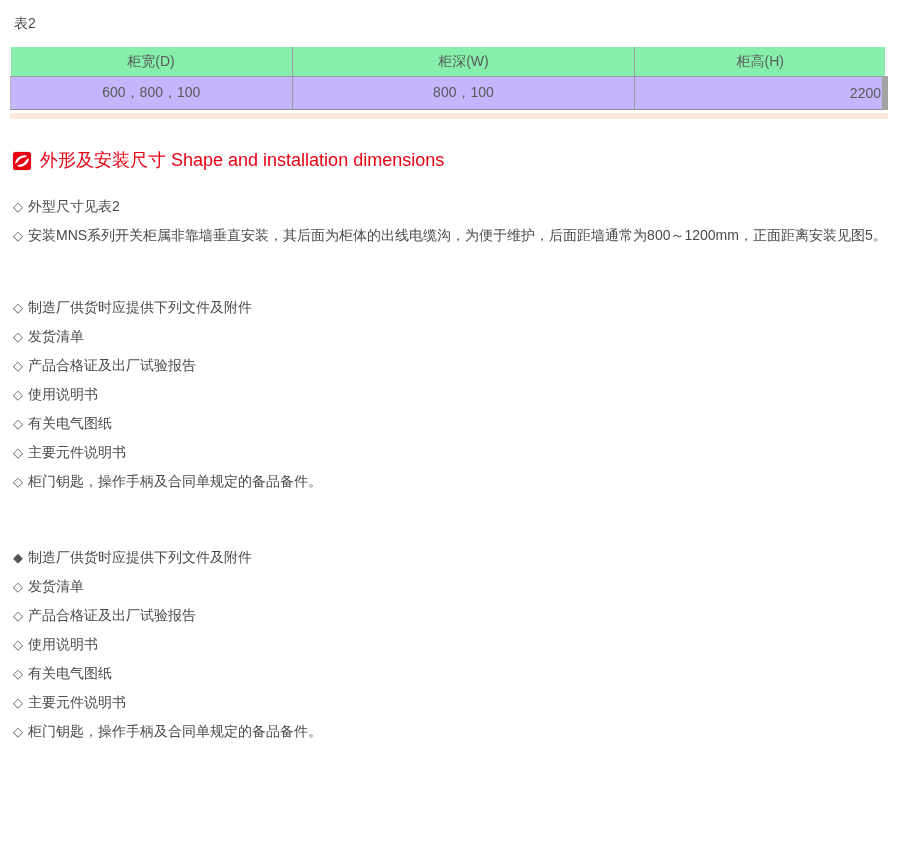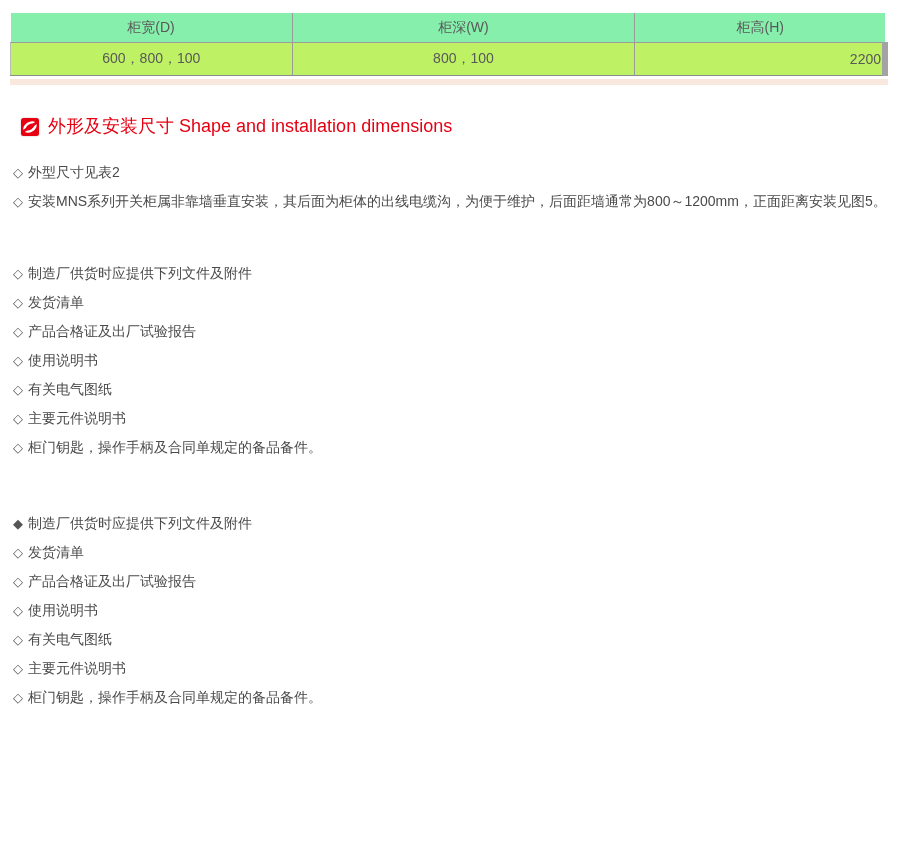--- a/index.html
+++ b/index.html
@@ -19,52 +19,53 @@
     width: 878px; margin-left: -3px;
     border-collapse: collapse; table-layout: fixed;
     font-size: 14px; color: #595959;
   }
   table.dims th {
     background: #86efac; height: 27px; font-weight: normal;
     text-align: center; border-bottom: 1px solid #9b9b9b;
   }
   table.dims th:not(:first-child) { border-left: 1px solid #9b9b9b; }
   table.dims td {
-    background: #bef264; height: 30px; text-align: center;
+    background: #c4b5fd; height: 30px; text-align: center;
     border-bottom: 1px solid #8c8c8c;
   }
   table.dims td:not(:first-child) { border-left: 1px solid #9b9b9b; }
   table.dims td:first-child { border-left: 1px solid #b9b9b9; }
   table.dims td:last-child  { border-right: 6px solid #a3a3a3; text-align: right; }
   .col-w { width: 32.2%; } .col-d { width: 39.2%; } .col-h { width: 28.6%; }
   .table-strip { margin: 3px 0 0 -3px; width: 878px; height: 6px; background: #f9e8dd; }
 
   
   section.sec1 { margin-top: 29px; }
   section.sec2 { margin-top: 43px; }
   section.sec3 { margin-top: 47px; }
   .sec-title {
     display: flex; align-items: center; gap: 9px;
-    margin: 8px; font-size: 18px; font-weight: 400;
+    margin: 0; font-size: 18px; font-weight: 400;
     color: #e60012; line-height: 25px;
   }
   .sec-icon { width: 18px; height: 18px; flex: none; display: inline-block;
               box-shadow: 0 0 2px rgba(0,0,0,0.28); border-radius: 3px; }
 
   
   ul.bullets { list-style: none; margin: 19px 0 0 0; padding: 0; font-size: 14px; color: #4a4a4a; }
   ul.bullets li { display: flex; line-height: 29px; }
   ul.bullets .bullet { flex: none; width: 15px; font-size: 13px; color: #555555; }
   ul.bullets .btext { flex: 1; }
 </style>
 </head>
 <body>
 
 <div class="content">
 
+  <div class="table-label">表2</div>
 
   <table class="dims">
     <colgroup>
         <col class="col-w">
         <col class="col-d">
         <col class="col-h">
       </colgroup>
     <thead>
       <tr>
         <th>柜宽(D)</th>

